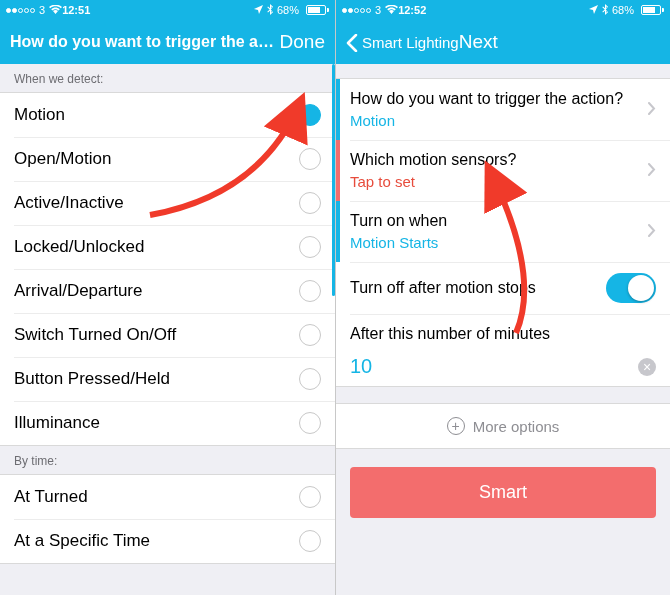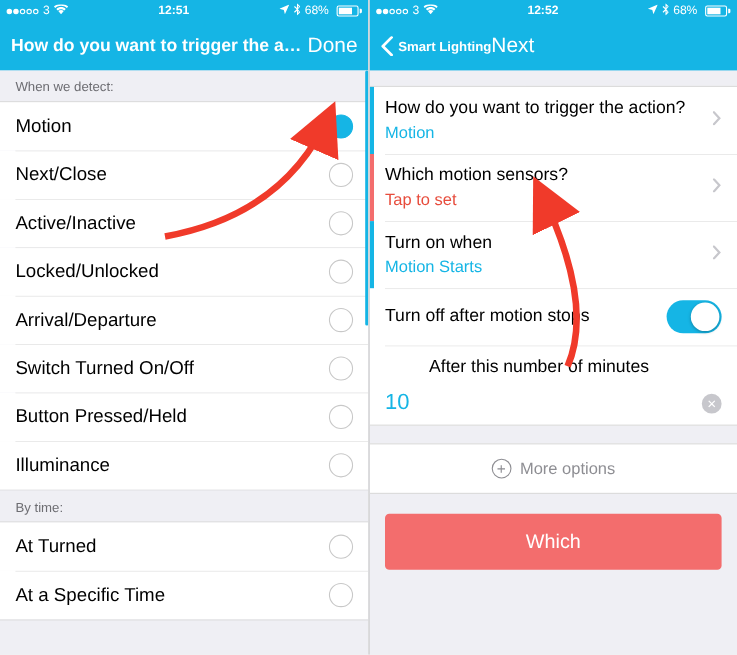--- a/index.html
+++ b/index.html
@@ -3,33 +3,33 @@
 <meta charset="utf-8">
 <style>
   * { box-sizing: border-box; margin: 0; padding: 0; }
   body { font-family: -apple-system, "Helvetica Neue", Helvetica, Arial, sans-serif; background: #f2f2f2; width: 670px; height: 595px; display: flex; }
   .phone { width: 335px; height: 595px; background: #efeff4; display: flex; flex-direction: column; position: relative; overflow: hidden; }
   .phone + .phone { border-left: 1px solid #c8c8c8; }
 
   
   .statusbar { background: #15b5e5; color: #fff; height: 20px; font-size: 11px; display: flex; align-items: center; padding: 0 6px; justify-content: space-between; }
   .sb-left, .sb-right { display: flex; align-items: center; gap: 4px; }
-  .sb-center { flex: 1; text-align: center; font-weight: 600; }
+  .sb-center { flex: 1; text-align: left; font-weight: 600; }
   .dots { display: flex; gap: 1px; }
   .dot { width: 5px; height: 5px; border-radius: 50%; border: 1px solid #fff; }
   .dot.fill { background: #fff; }
   .batt { display: inline-flex; align-items: center; }
   .batt-body { width: 20px; height: 10px; border: 1px solid #fff; border-radius: 2px; position: relative; margin-left: 3px; }
   .batt-fill { position: absolute; left: 1px; top: 1px; bottom: 1px; background: #fff; width: 68%; }
   .batt-tip { width: 2px; height: 4px; background: #fff; margin-left: 1px; border-radius: 0 1px 1px 0; }
 
   
   .navbar { background: #15b5e5; color: #fff; height: 44px; display: flex; align-items: center; padding: 0 10px; font-size: 16px; font-weight: 600; }
   .nav-title { flex: 1; font-size: 16px; white-space: nowrap; overflow: hidden; text-overflow: ellipsis; }
-  .nav-left { font-size: 12px; font-weight: 700; display: flex; align-items: center; white-space: nowrap; }
+  .nav-left { font-size: 15px; font-weight: 400; display: flex; align-items: center; white-space: nowrap; }
   .nav-right { font-size: 19px; font-weight: 400; }
   .chevron-left { display: inline-block; margin-right: 4px; }
   .chevron-left svg { width: 12px; height: 18px; vertical-align: middle; }
 
   
   .content { flex: 1; overflow: hidden; display: flex; flex-direction: column; }
   .section-header { font-size: 12px; color: #6d6d72; padding: 8px 14px 6px; background: #efeff4; }
   .row { background: #fff; padding: 11px 14px; font-size: 17px; color: #000; display: flex; align-items: center; position: relative; font-weight: 300; }
   .row + .row::before { content: ""; position: absolute; left: 14px; right: 0; top: 0; height: 1px; background: #d9d9d9; transform: scaleY(0.5); transform-origin: top; }
   .row .label { flex: 1; }
@@ -113,21 +113,21 @@
 
   <div class="content">
 
     <div class="section-header">When we detect:</div>
     <div class="group">
       <div class="row">
           <span class="label">Motion</span>
           <span class="radio selected"></span>
         </div>
       <div class="row">
-          <span class="label">Next/Close</span>
+          <span class="label">Open/Motion</span>
           <span class="radio"></span>
         </div>
       <div class="row">
           <span class="label">Active/Inactive</span>
           <span class="radio"></span>
         </div>
       <div class="row">
           <span class="label">Locked/Unlocked</span>
           <span class="radio"></span>
         </div>
@@ -244,35 +244,35 @@
         <div class="card-value">Motion Starts</div>
         <span class="disclosure"><svg viewBox="0 0 8 13">
               <path d="M1 1l5 5.5L1 12" stroke="#c7c7cc" stroke-width="2" fill="none" stroke-linecap="round"></path>
             </svg></span>
       </div>
       <div class="card-row flex-row">
         <div class="card-title">Turn off after motion stops</div>
         <div class="switch"></div>
       </div>
       <div class="card-row" style="padding-bottom:4px;">
-        <div class="card-title" style="margin-bottom:0;margin-left:40px;">After this number of minutes</div>
+        <div class="card-title" style="margin-bottom:0;">After this number of minutes</div>
       </div>
       <div class="input-row">
         <span class="val">10</span>
         <span class="clear-btn">×</span>
       </div>
     </div>
 
     <div class="more-options">
       <span class="plus-circle">+</span>
       <span>More options</span>
     </div>
 
     <div class="remove-btn">
-      <span>Which</span>
+      <span>Smart</span>
     </div>
   </div>
 
   <svg class="arrow-svg" style="left:100px; top:155px;" width="120" height="185">
     <defs>
         <marker id="ah2" markerWidth="8" markerHeight="8" refX="6" refY="4" orient="auto">
           <path d="M0,0 L8,4 L0,8 z" fill="#f03a2a"></path>
         </marker>
       </defs>
     <path d="M80,178 Q105,120 54,16" stroke="#f03a2a" stroke-width="6" fill="none" marker-end="url(#ah2)"></path>

